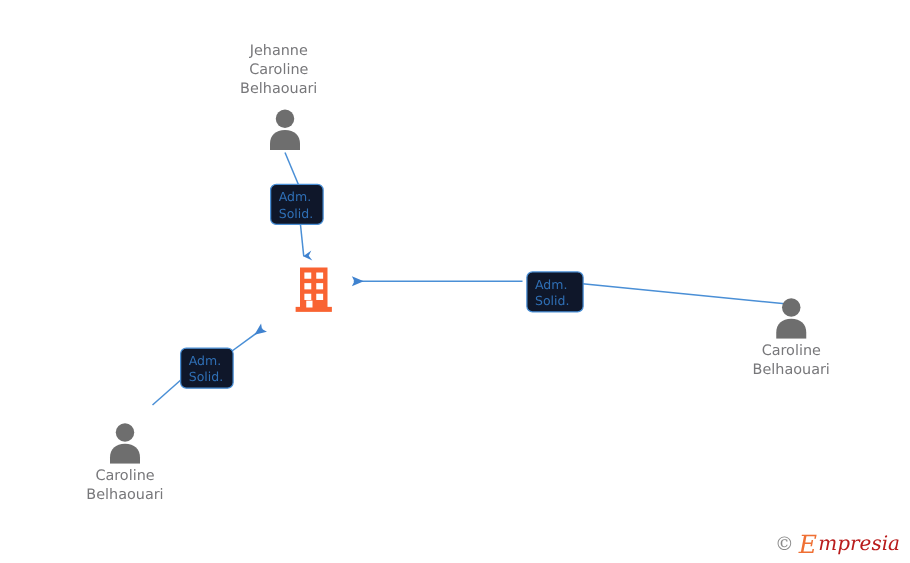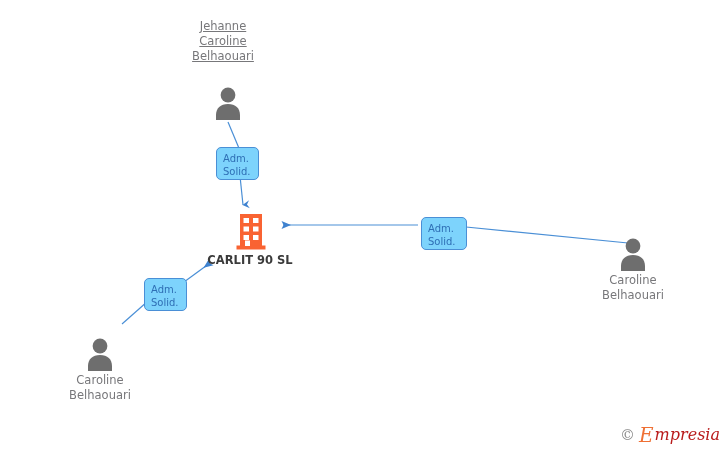--- a/index.html
+++ b/index.html
@@ -44,21 +44,21 @@
     font-size: 11.5px;
     font-weight: bold;
     font-family: "DejaVu Sans", sans-serif;
     width: 160px;
   }
   .rel-box {
     position: absolute;
     box-sizing: border-box;
     border: 1.3px solid #4a8fd6;
     border-radius: 5px;
-    background: #7dd3fc;
+    background: #0f172a;
     color: #2f6fb5;
     font-size: 10px;
     line-height: 13px;
     font-family: "DejaVu Sans", sans-serif;
     text-align: left;
     padding: 4px 0 16px 6px;
     white-space: pre-line;
     z-index: 5;
   }
   .watermark {
@@ -109,21 +109,21 @@
     <path d="M228,122 L246,165" stroke="#4a8fd6" stroke-width="1.2" fill="none"></path>
     <path d="M240,176 L243,205" stroke="#4a8fd6" stroke-width="1.2" fill="none" marker-end="url(#arrowDown)"></path>
 
     <path d="M628,243 L466,227" stroke="#4a8fd6" stroke-width="1.2" fill="none"></path>
     <path d="M418,225 L283,225" stroke="#4a8fd6" stroke-width="1.2" fill="none" marker-end="url(#arrowGeneric)"></path>
 
     <path d="M122,324 L148,301" stroke="#4a8fd6" stroke-width="1.2" fill="none"></path>
     <path d="M184,282 L210,263" stroke="#4a8fd6" stroke-width="1.2" fill="none" marker-end="url(#arrowGeneric)"></path>
   </svg>
 
-  <div class="person-label" style="left:148px; top:19px;text-decoration:underline;">Jehanne
+  <div class="person-label" style="left:148px; top:33px;">Jehanne
 Caroline
 Belhaouari</div>
   <div class="node" style="left:212px; top:86px;">
     <svg width="32" height="34" viewBox="0 0 32 34" xmlns="http://www.w3.org/2000/svg">
       <circle cx="16" cy="9" r="7.4" fill="#6e6e6e"></circle>
       <path d="M16,18 C23.5,18 28,22.4 28,29 L28,34 L4,34 L4,29 C4,22.4 8.5,18 16,18 Z" fill="#6e6e6e"></path>
     </svg>
   </div>
 
   <div class="rel-box" style="left:216px; top:147px; width:43px; height:33px;">Adm.
@@ -135,21 +135,20 @@
       <rect x="0.5" y="32.5" width="29" height="4" fill="#f96332"></rect>
       <rect x="7.5" y="5" width="5.5" height="5" fill="#ffffff"></rect>
       <rect x="17" y="5" width="5.5" height="5" fill="#ffffff"></rect>
       <rect x="7.5" y="13.5" width="5.5" height="5" fill="#ffffff"></rect>
       <rect x="17" y="13.5" width="5.5" height="5" fill="#ffffff"></rect>
       <rect x="7.5" y="22" width="5.5" height="5" fill="#ffffff"></rect>
       <rect x="17" y="22" width="5.5" height="5" fill="#ffffff"></rect>
       <rect x="9" y="27.5" width="5" height="5.5" fill="#ffffff"></rect>
     </svg>
   </div>
-  <div class="company-label" style="left:170px; top:253px;">CARLIT 90 SL</div>
 
   <div class="rel-box" style="left:421px; top:217px; width:46px; height:33px;">Adm.
 Solid.</div>
 
   <div class="node" style="left:617px; top:237px;">
     <svg width="32" height="34" viewBox="0 0 32 34" xmlns="http://www.w3.org/2000/svg">
       <circle cx="16" cy="9" r="7.4" fill="#6e6e6e"></circle>
       <path d="M16,18 C23.5,18 28,22.4 28,29 L28,34 L4,34 L4,29 C4,22.4 8.5,18 16,18 Z" fill="#6e6e6e"></path>
     </svg>
   </div>

